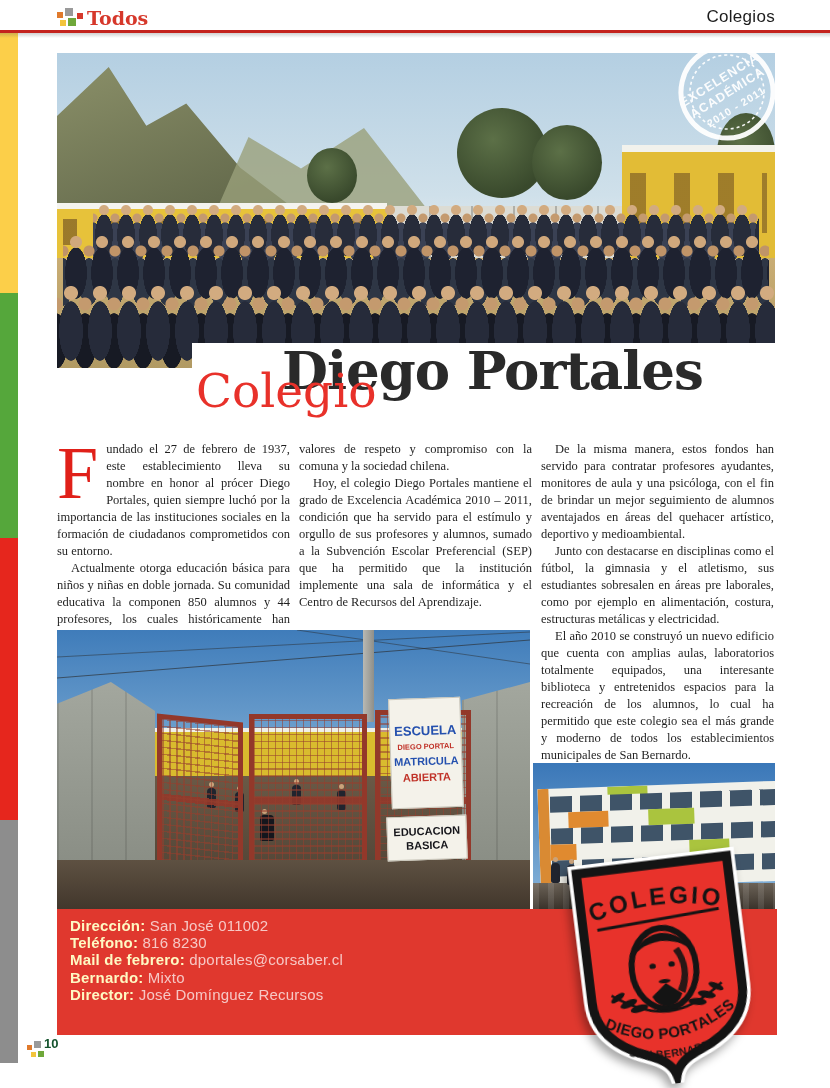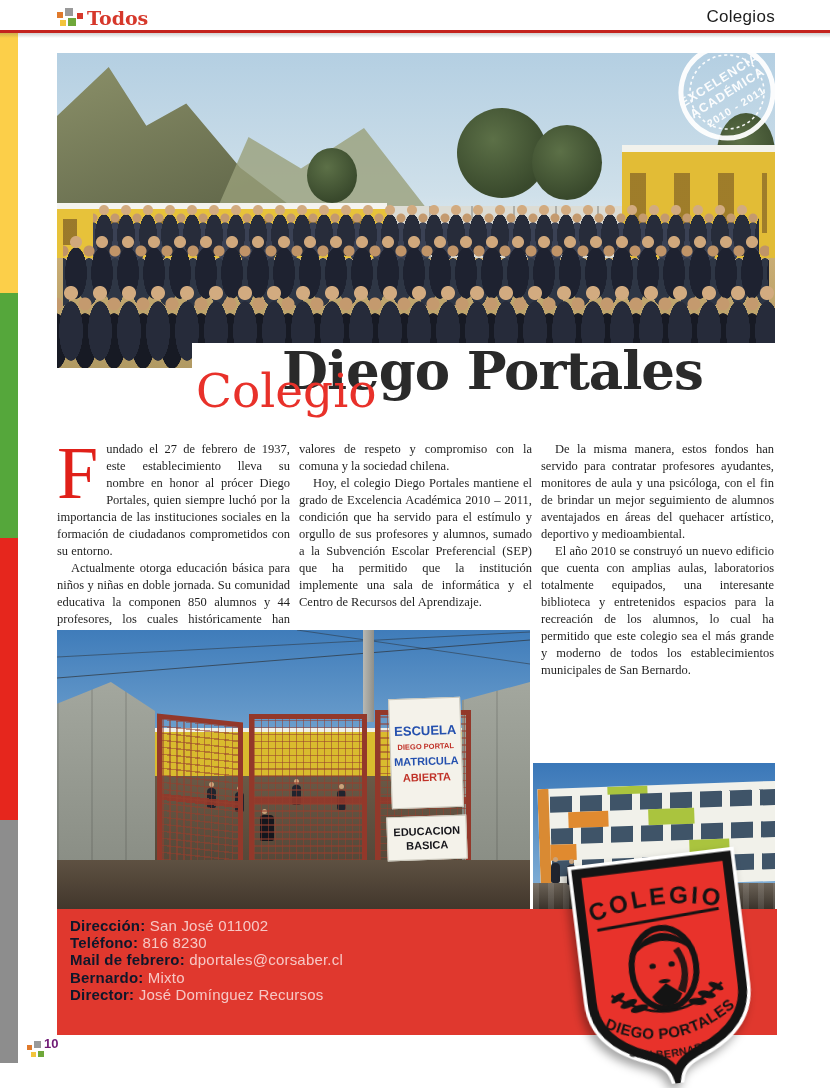--- a/index.html
+++ b/index.html
@@ -145,31 +145,31 @@
   .pb-vstrip{position:absolute;left:0;top:0;width:11px;height:100px;background:#d98a33;}
   .pb-ground{position:absolute;left:0;right:0;bottom:0;height:26px;
       background:linear-gradient(#6b6257,#3a332b);
       background-image:repeating-linear-gradient(90deg,rgba(255,255,255,.10) 0 6px,transparent 6px 15px),
       linear-gradient(#6b6257,#3a332b);}
 
   
   .contact-box{left:57px;top:909px;width:720px;height:126px;background:#e0382e;z-index:2;
       padding:8px 0 0 13px;box-sizing:border-box;}
   .c-row{font-size:15px;line-height:17.2px;letter-spacing:.2px;white-space:nowrap;}
-  .c-label{color:#0f172a;font-weight:bold;}
+  .c-label{color:#fef9c3;font-weight:bold;}
   .c-val{color:rgba(255,255,255,.72);}
 
   
   .shield{left:578px;top:852px;width:172px;height:232px;z-index:5;transform:rotate(-7deg);
       filter:drop-shadow(-4px 5px 5px rgba(0,0,0,.35));}
   .shield text{font-family:"Liberation Sans",sans-serif;font-weight:bold;fill:#141414;}
 
   
   .footer{left:27px;top:1036px;width:80px;height:26px;}
-  .page-num{position:absolute;left:17px;top:0;font-size:13px;font-weight:bold;color:#701a75;}
+  .page-num{position:absolute;left:17px;top:0;font-size:13px;font-weight:bold;color:#14532d;}
 </style>
 </head>
 <body>
 
 <div class="page">
 
   <div class="stripe yellow"></div>
   <div class="stripe green"></div>
   <div class="stripe red"></div>
   <div class="stripe gray"></div>
@@ -227,20 +227,21 @@
     <div class="col col1">
       <p><span class="dropcap">F</span><span>undado el 27 de febrero de 1937, este establecimiento lleva su nombre en honor al prócer Diego Portales, quien siempre luchó por la importancia de las instituciones sociales en la formación de ciudadanos comprometidos con su entorno.</span></p>
       <p class="ind">Actualmente otorga educación básica para niños y niñas en doble jornada. Su comunidad educativa la componen 850 alumnos y 44 profesores, los cuales históricamente han abrazado los</p>
     </div>
     <div class="col col2">
       <p>valores de respeto y compromiso con la comuna y la sociedad chilena.</p>
       <p class="ind">Hoy, el colegio Diego Portales mantiene el grado de Excelencia Académica 2010 – 2011, condición que ha servido para el estímulo y orgullo de sus profesores y alumnos, sumado a la Subvención Escolar Preferencial (SEP) que ha permitido que la institución implemente una sala de informática y el Centro de Recursos del Aprendizaje.</p>
     </div>
     <div class="col col3">
       <p class="ind">De la misma manera, estos fondos han servido para contratar profesores ayudantes, monitores de aula y una psicóloga, con el fin de brindar un mejor seguimiento de alumnos aventajados en áreas del quehacer artístico, deportivo y medioambiental.</p>
+      <p class="ind">Junto con destacarse en disciplinas como el fútbol, la gimnasia y el atletismo, sus estudiantes sobresalen en áreas pre laborales, como por ejemplo en alimentación, costura, estructuras metálicas y electricidad.</p>
       <p class="ind">El año 2010 se construyó un nuevo edificio que cuenta con amplias aulas, laboratorios totalmente equipados, una interesante biblioteca y entretenidos espacios para la recreación de los alumnos, lo cual ha permitido que este colegio sea el más grande y moderno de todos los establecimientos municipales de San Bernardo.</p>
     </div>
   </div>
 
   <div class="abs photo-gate">
     <svg class="wire-svg" viewBox="0 0 473 279">
       <line x1="0" y1="48" x2="473" y2="10" stroke="#2a2a2a" stroke-width="0.9" opacity="0.7"></line>
       <line x1="0" y1="27" x2="473" y2="2" stroke="#2a2a2a" stroke-width="0.8" opacity="0.6"></line>
       <line x1="240" y1="0" x2="473" y2="34" stroke="#2a2a2a" stroke-width="0.8" opacity="0.6"></line>
     </svg>

